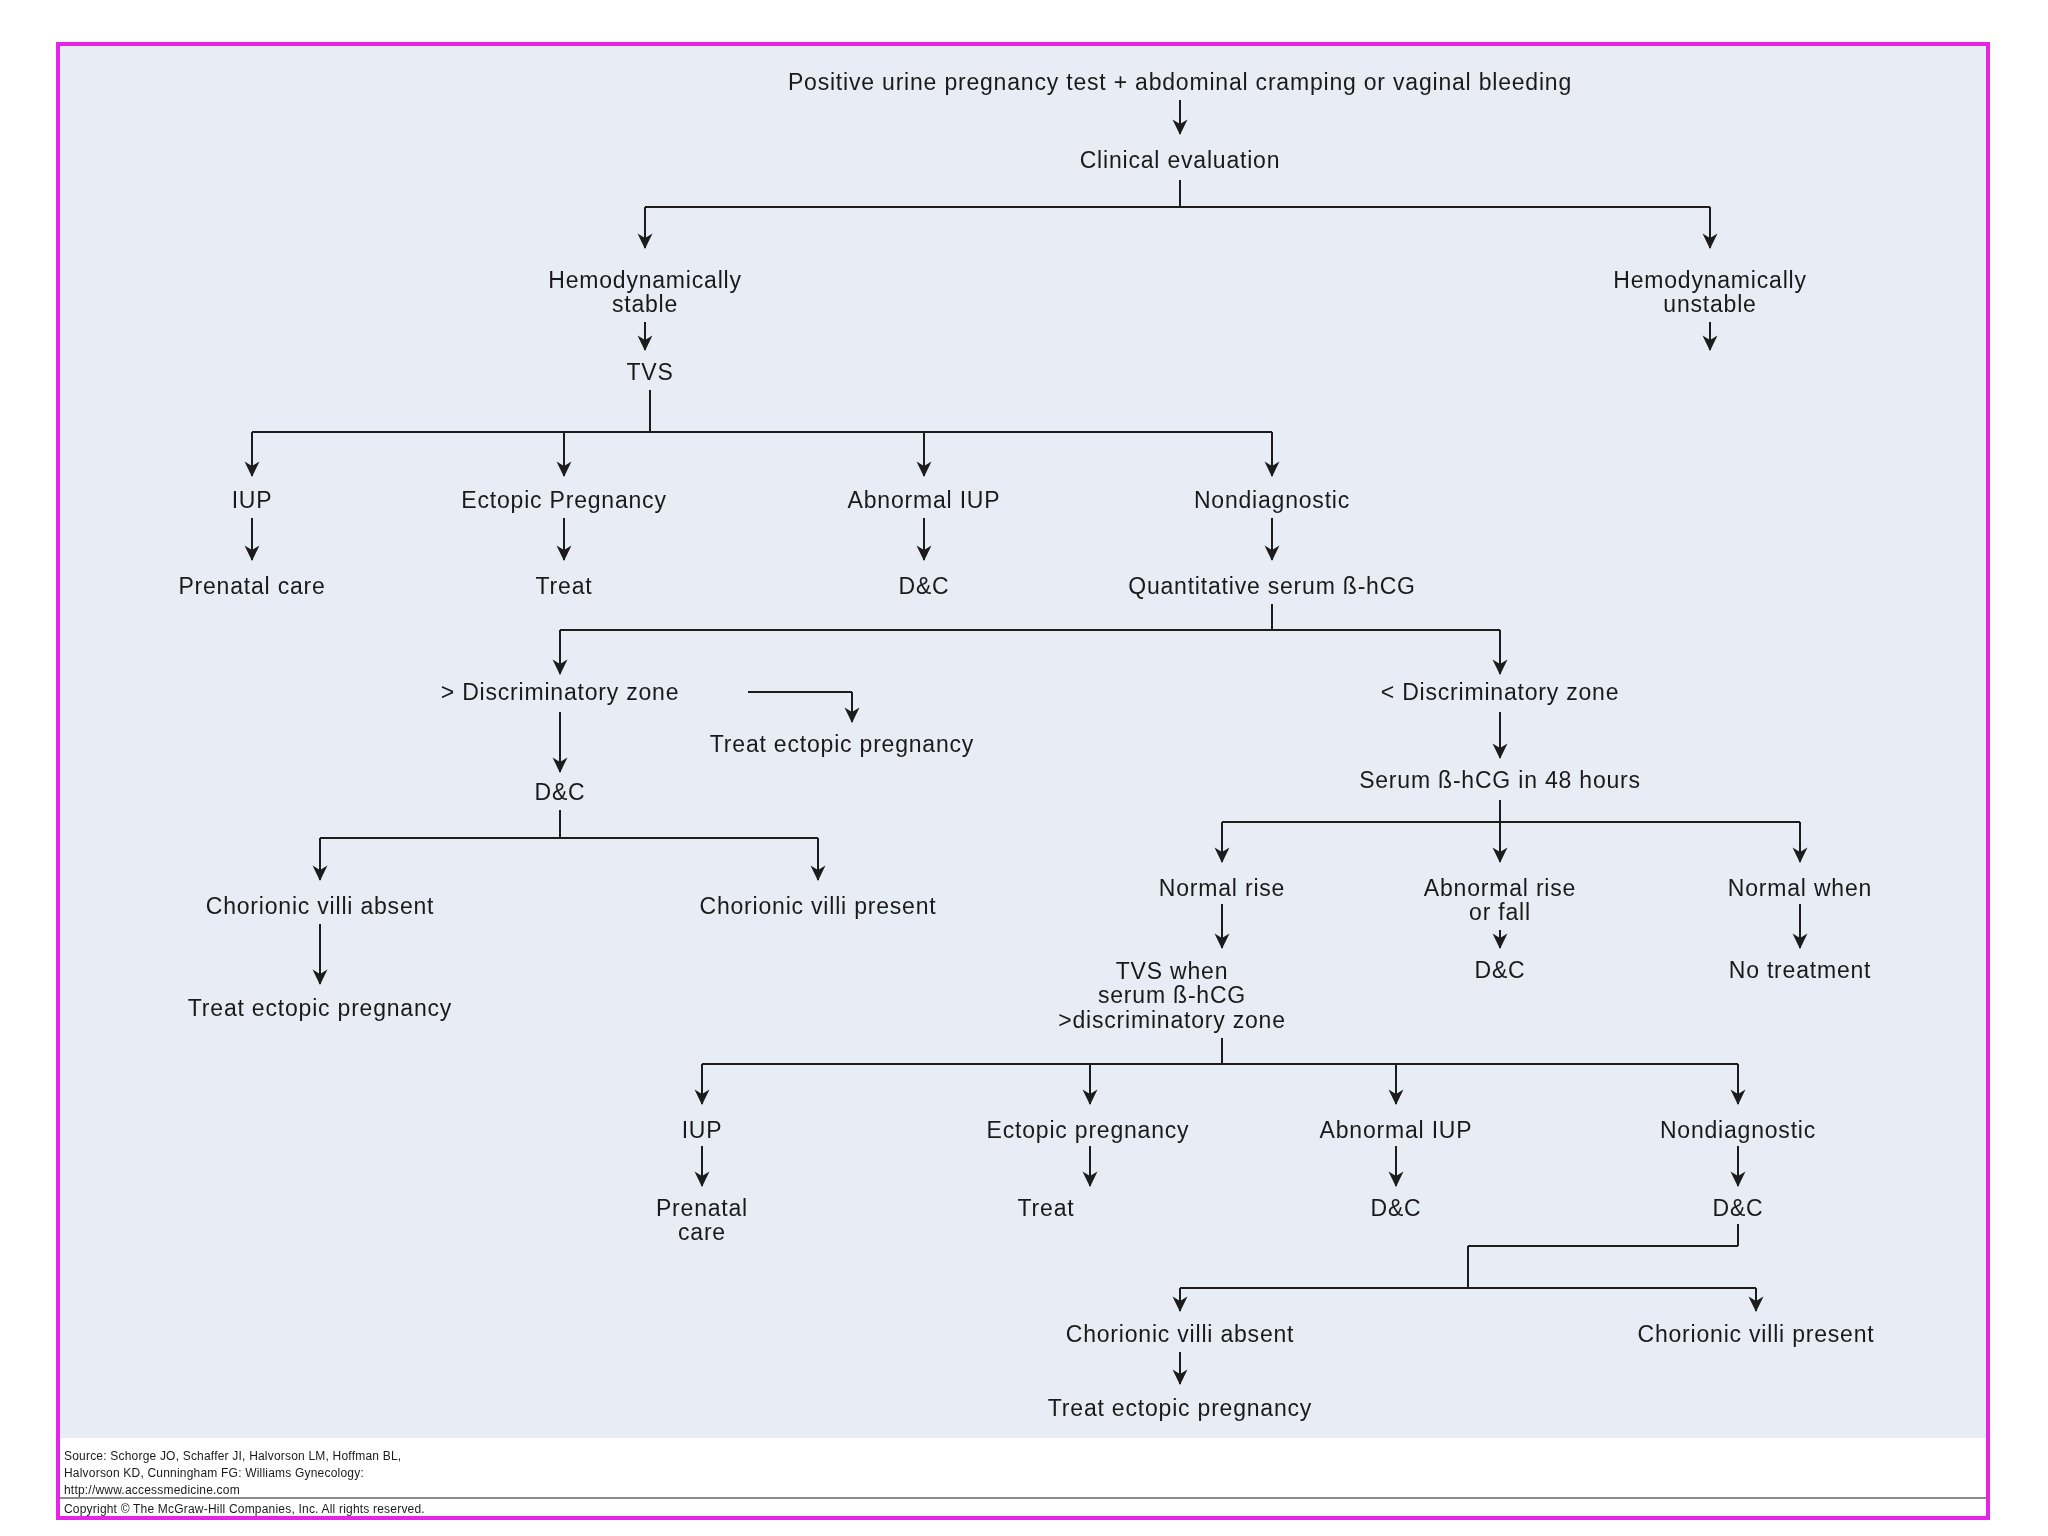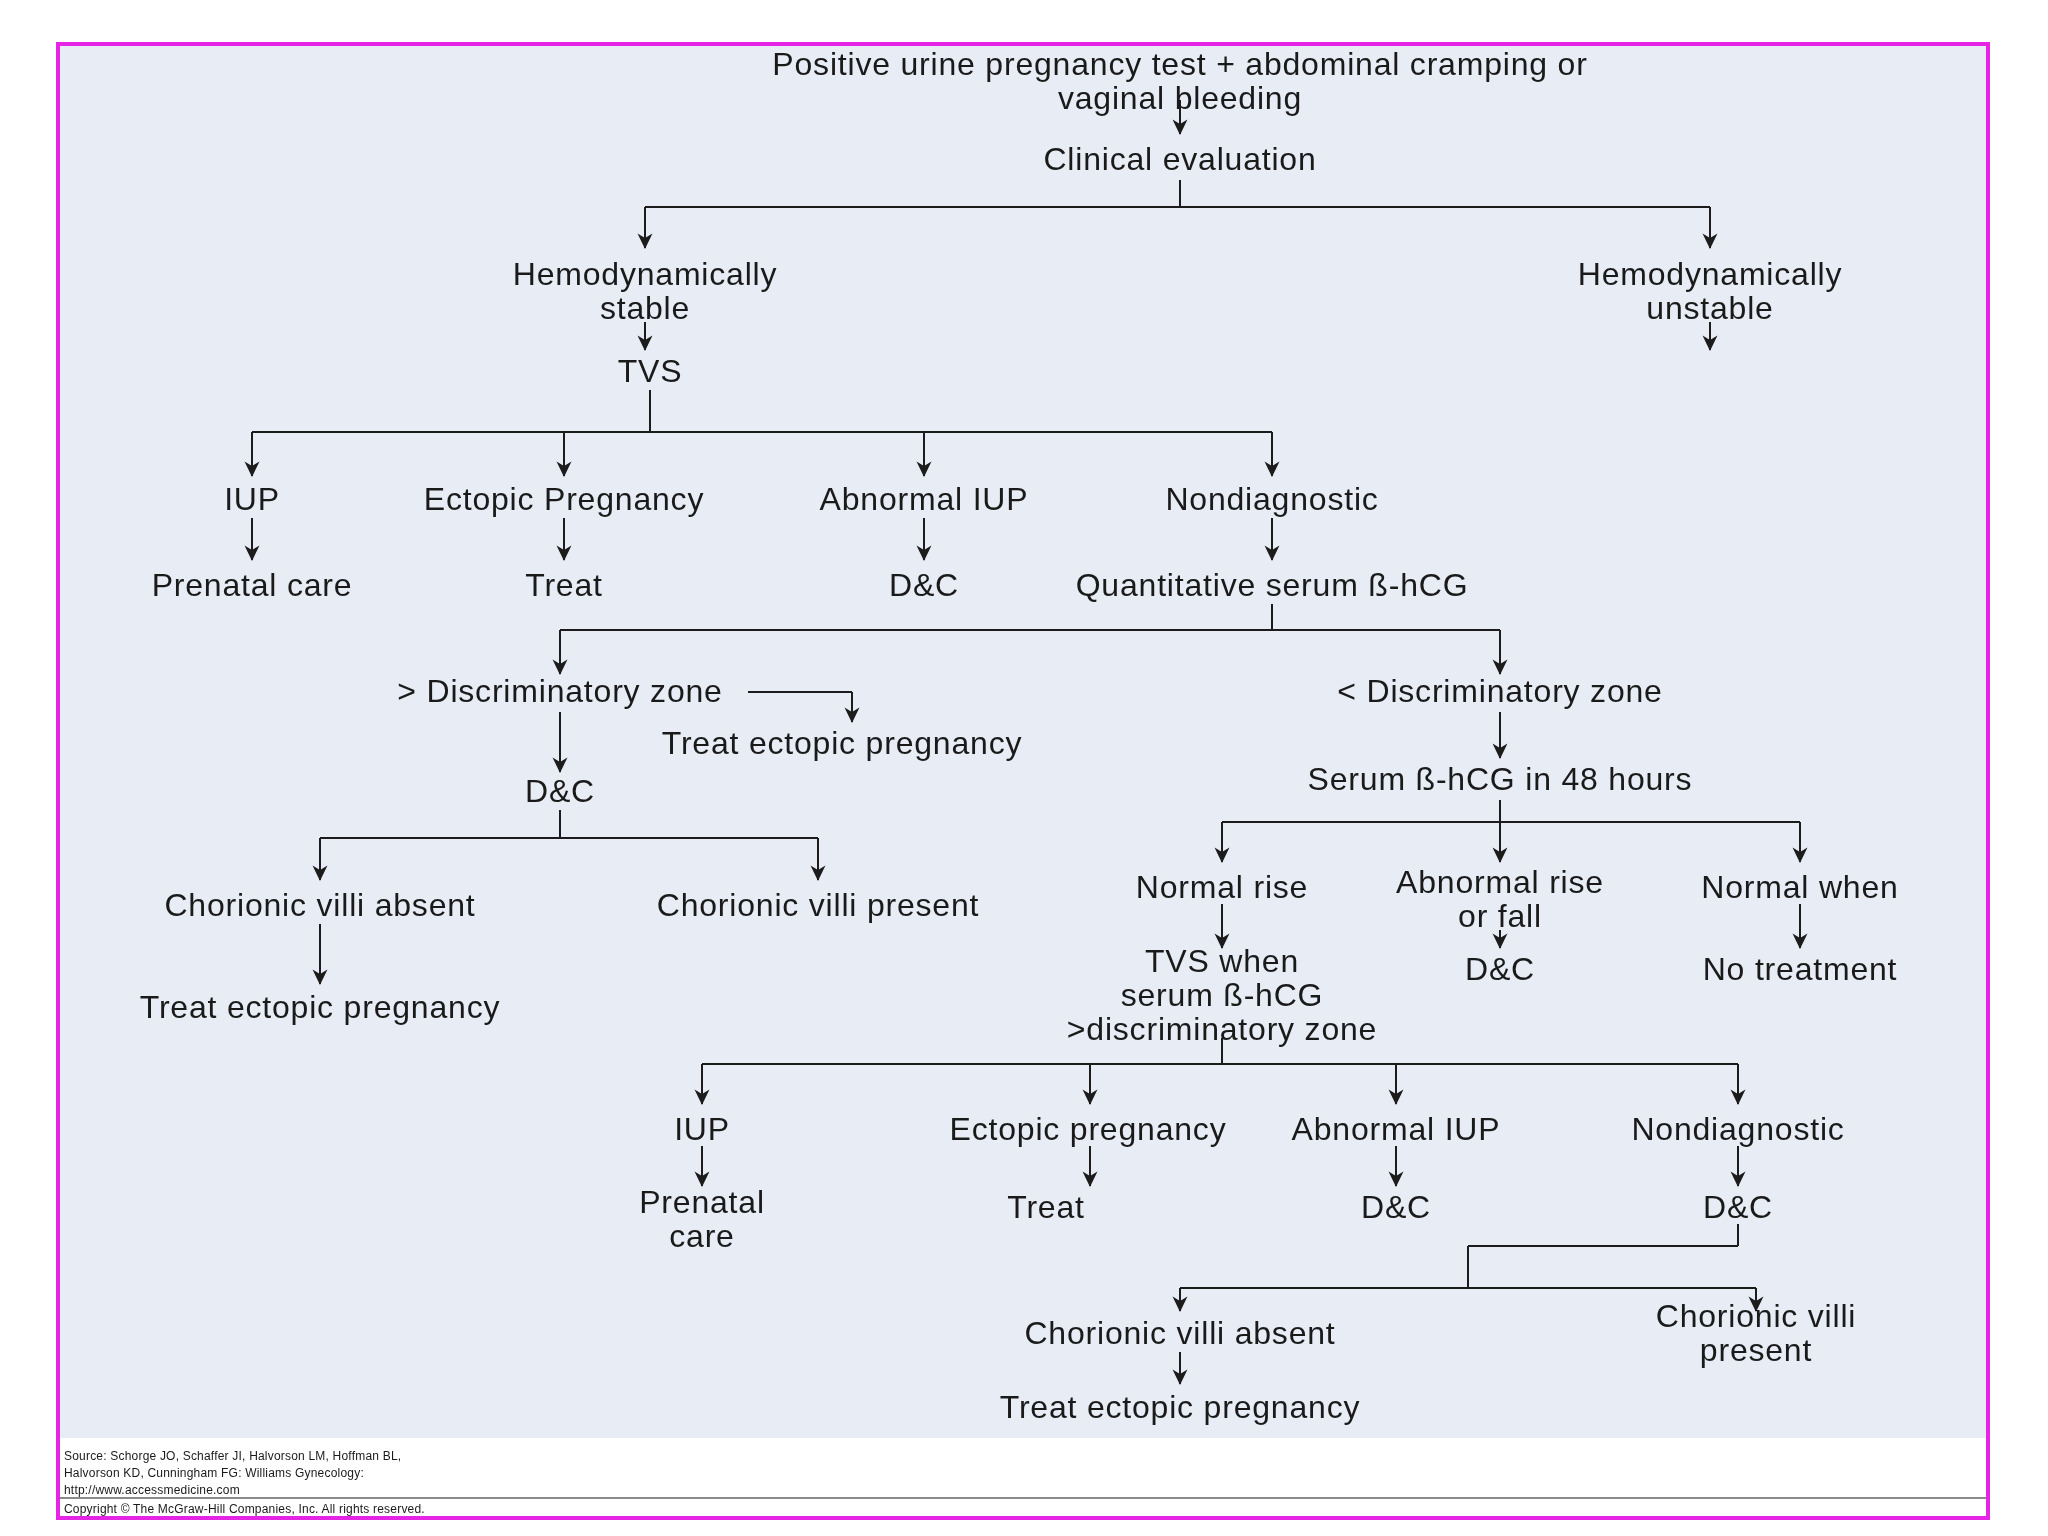--- a/index.html
+++ b/index.html
@@ -13,21 +13,21 @@
   }
   .bluebg{
     position:absolute;left:60px;top:46px;width:1926px;height:1392px;
     background:#e7ecf5;
   }
   .connectors{position:absolute;left:0;top:0;width:2048px;height:1536px;}
   .connectors line,.connectors polyline{stroke:#1c1c1c;stroke-width:2;fill:none;}
   .node{
     position:absolute;transform:translate(-50%,-50%);
     white-space:pre-line;text-align:center;
-    font-size:32px;line-height:1.06;letter-spacing:0.8px;color:#1a1a1a;
+    font-size:23px;line-height:1.06;letter-spacing:0.8px;color:#1a1a1a;
   }
   
   .n-start{left:1180px;top:82px}
   .n-clinical{left:1180px;top:160px}
   .n-stable{left:645px;top:292px}
   .n-unstable{left:1710px;top:292px}
   .n-tvs{left:650px;top:372px}
   .n-surgical{left:1710px;top:388px}
   .n-iup1{left:252px;top:500px}
   .n-ectopic1{left:564px;top:500px}
@@ -41,21 +41,21 @@
   .n-treatside{left:842px;top:744px}
   .n-dc2{left:560px;top:792px}
   .n-cva1{left:320px;top:906px}
   .n-cvp1{left:818px;top:906px}
   .n-te1{left:320px;top:1008px}
   .n-ltzone{left:1500px;top:692px}
   .n-serum48{left:1500px;top:780px}
   .n-normalrise{left:1222px;top:888px}
   .n-abnormalrf{left:1500px;top:900px}
   .n-normalfall{left:1800px;top:888px}
-  .n-tvswhen{left:1222px;top:996px}
+  .n-tvswhen{left:1172px;top:996px}
   .n-dc3{left:1500px;top:970px}
   .n-notreat{left:1800px;top:970px}
   .n-iup2{left:702px;top:1130px}
   .n-ectopic2{left:1088px;top:1130px}
   .n-abnormal2{left:1396px;top:1130px}
   .n-nondiag2{left:1738px;top:1130px}
   .n-prenatal2{left:702px;top:1220px}
   .n-treat2{left:1046px;top:1208px}
   .n-dc4{left:1396px;top:1208px}
   .n-dc5{left:1738px;top:1208px}

